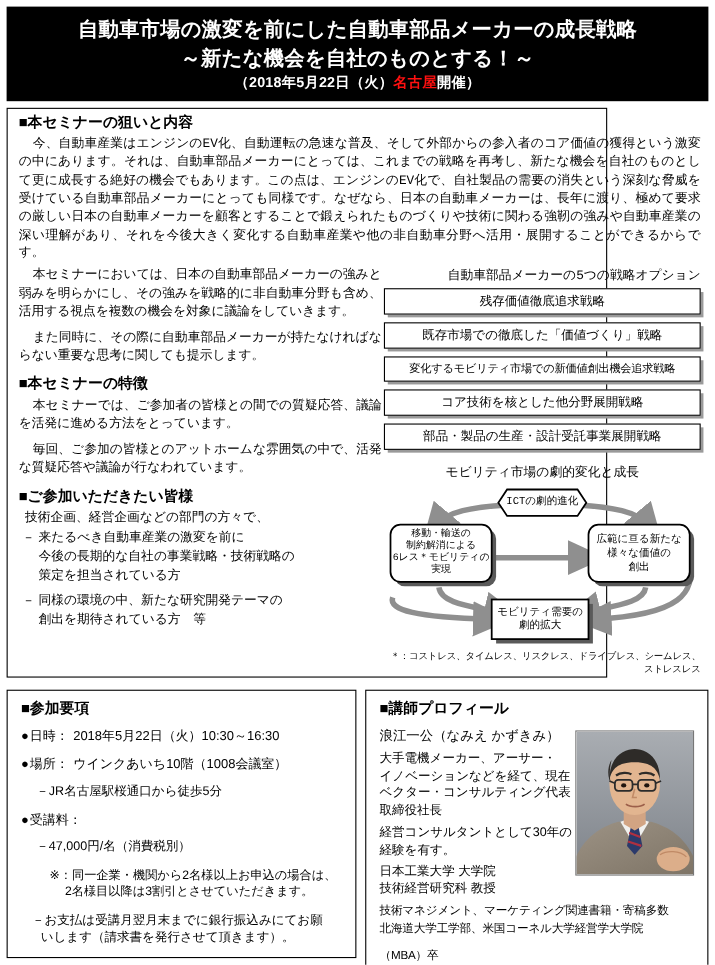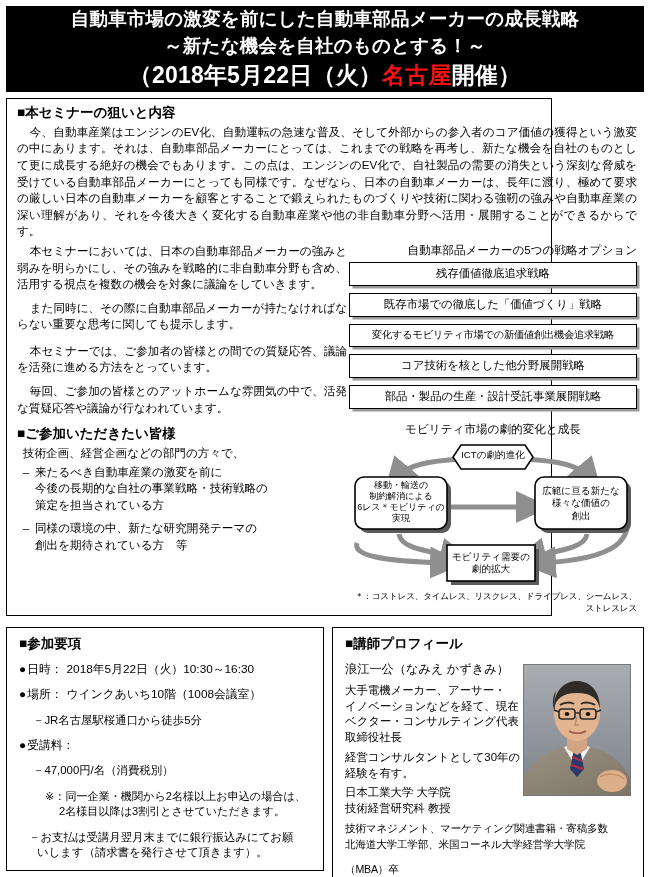--- a/index.html
+++ b/index.html
@@ -12,27 +12,27 @@
   .page { position: relative; width: 650px; height: 877px; background:#fff; }
 
   
   .header {
     position: absolute; left: 6px; top: 6px; width: 638px; height: 86px;
     background: #000; color: #fff;
     display: flex; flex-direction: column; align-items: center; justify-content: center;
     text-align: center;
   }
   .header .line { font-size: 18.5px; font-weight: 700; line-height: 1.42; letter-spacing: .2px; white-space: nowrap; }
-  .header .line3 { font-size: 23px; }
+  .header .line3 { font-size: 13px; }
   .hl-red { color: #ff1010; }
 
   
   .mainbox {
     position: absolute; left: 6px; top: 98px; width: 546px; height: 518px;
-    border: 1.5px solid #000; background: #fff; padding: 6px 8px 0 10px;
+    border: 1.5px solid #000; background: #fff; padding: 6px 8px 0 10px; font-family: Liberation Mono, monospace;
   }
   .cols { position: relative; width: 100%; height: 100%; }
   .leftcol { position: absolute; left: 0; top: 0; width: 330px; }
   .rightcol { position: absolute; left: 332px; top: 0; width: 288px; }
 
   h2.sec {
     font-size: 13.5px; font-weight: 700; line-height: 1.25; margin: 0 0 2px 0; color:#000;
   }
   .para {
     font-size: 11.6px; line-height: 1.43; text-align: justify; color: #000;
@@ -112,20 +112,21 @@
     <div class="fullpara fullwidth">今、自動車産業はエンジンのEV化、自動運転の急速な普及、そして外部からの参入者のコア価値の獲得という激変の中にあります。それは、自動車部品メーカーにとっては、これまでの戦略を再考し、新たな機会を自社のものとして更に成長する絶好の機会でもあります。この点は、エンジンのEV化で、自社製品の需要の消失という深刻な脅威を受けている自動車部品メーカーにとっても同様です。なぜなら、日本の自動車メーカーは、長年に渡り、極めて要求の厳しい日本の自動車メーカーを顧客とすることで鍛えられたものづくりや技術に関わる強靭の強みや自動車産業の深い理解があり、それを今後大きく変化する自動車産業や他の非自動車分野へ活用・展開することができるからです。</div>
 
     <div class="cols" style="margin-top:3px;">
 
       <div class="leftcol">
         <div class="para indent">本セミナーにおいては、日本の自動車部品メーカーの強みと弱みを明らかにし、その強みを戦略的に非自動車分野も含め、活用する視点を複数の機会を対象に議論をしていきます。</div>
         <div class="gap-s"></div>
         <div class="para indent">また同時に、その際に自動車部品メーカーが持たなければならない重要な思考に関しても提示します。</div>
         <div class="gap-m"></div>
 
+        <h2 class="sec">■本セミナーの特徴</h2>
         <div class="para indent">本セミナーでは、ご参加者の皆様との間での質疑応答、議論を活発に進める方法をとっています。</div>
         <div class="gap-s"></div>
         <div class="para indent">毎回、ご参加の皆様とのアットホームな雰囲気の中で、活発な質疑応答や議論が行なわれています。</div>
         <div class="gap-m"></div>
 
         <h2 class="sec">■ご参加いただきたい皆様</h2>
         <div class="para" style="text-indent:.5em;">技術企画、経営企画などの部門の方々で、</div>
         <div class="plist">
           <div class="pitem">
             <div class="dash">–</div>

